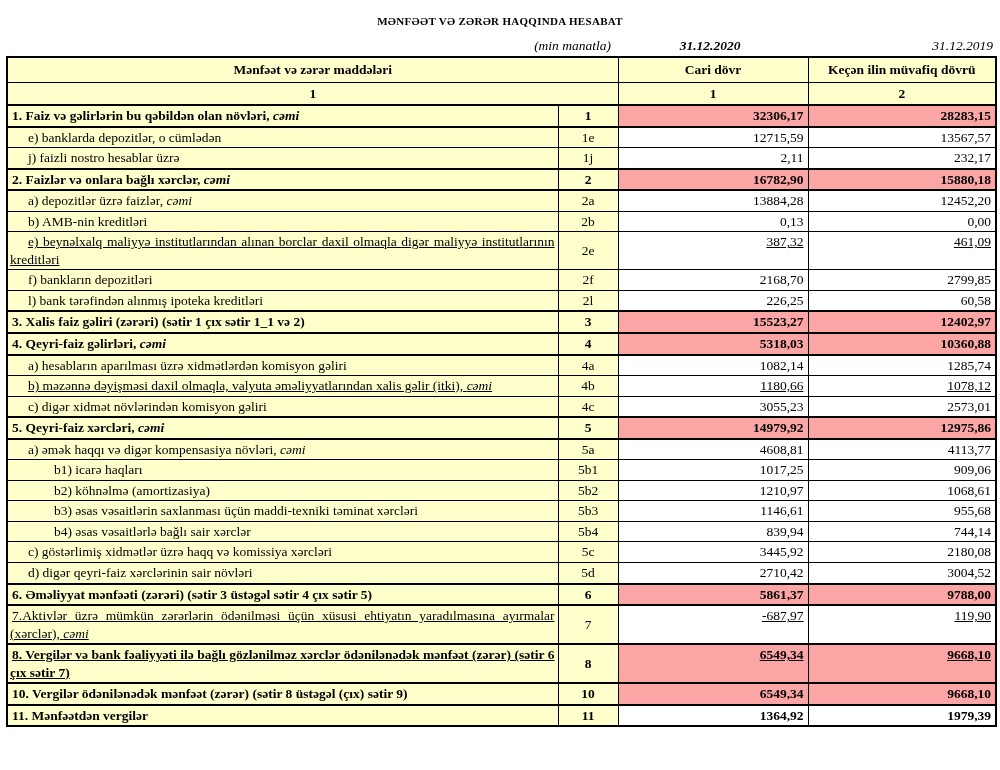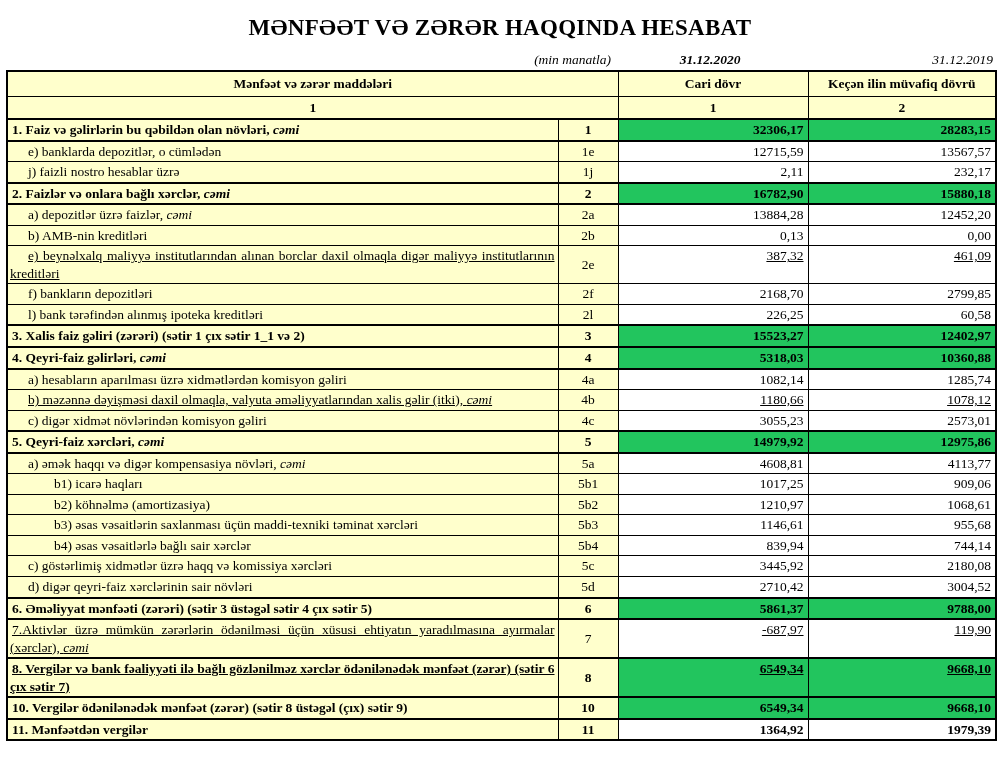--- a/index.html
+++ b/index.html
@@ -6,21 +6,21 @@
   body{
     width:1000px;height:770px;
     background:#ffffff;
     font-family:"Liberation Serif", "DejaVu Serif", serif;
     color:#000;
     overflow:hidden;
   }
   .doc-title{
     margin-top:15px;
     text-align:center;
-    font-size:23px;
+    font-size:11px;
     font-weight:bold;
     letter-spacing:.3px;
   }
   .subtitle-row{
     display:flex;
     width:989px;
     margin:11px 0 2px 6px;
     font-size:13.5px;
     font-style:italic;
   }
@@ -48,21 +48,21 @@
     line-height:1.3;
     vertical-align:middle;
     overflow:hidden;
   }
   tr.hdr1 td{height:24px;text-align:center;font-weight:bold;}
   tr.hdr2 td{height:21px;text-align:center;font-weight:bold;border-bottom:2px solid #000;}
 
   td.label{padding:1px 3px 1px 2px;}
   td.code{text-align:center;}
   td.num{text-align:right;padding-right:4px;background:#fff;}
-  tr.hl td.num{background:#22c55e;}
+  tr.hl td.num{background:#fca5a5;}
   tr.bold td{font-weight:bold;}
   tr.bold td{border-top:2px solid #000;border-bottom:2px solid #000;}
   tr.row{height:19px;}
   tr.ml{height:auto;}
   tr.ml td.label{text-align:justify;text-decoration:underline;}
   tr.ml td.num{vertical-align:top;padding-top:1px;text-decoration:underline;}
   .ind0{text-indent:2px;}
   .ind1{text-indent:18px;}
   .ind2{text-indent:44px;}
   .it{font-style:italic;}

